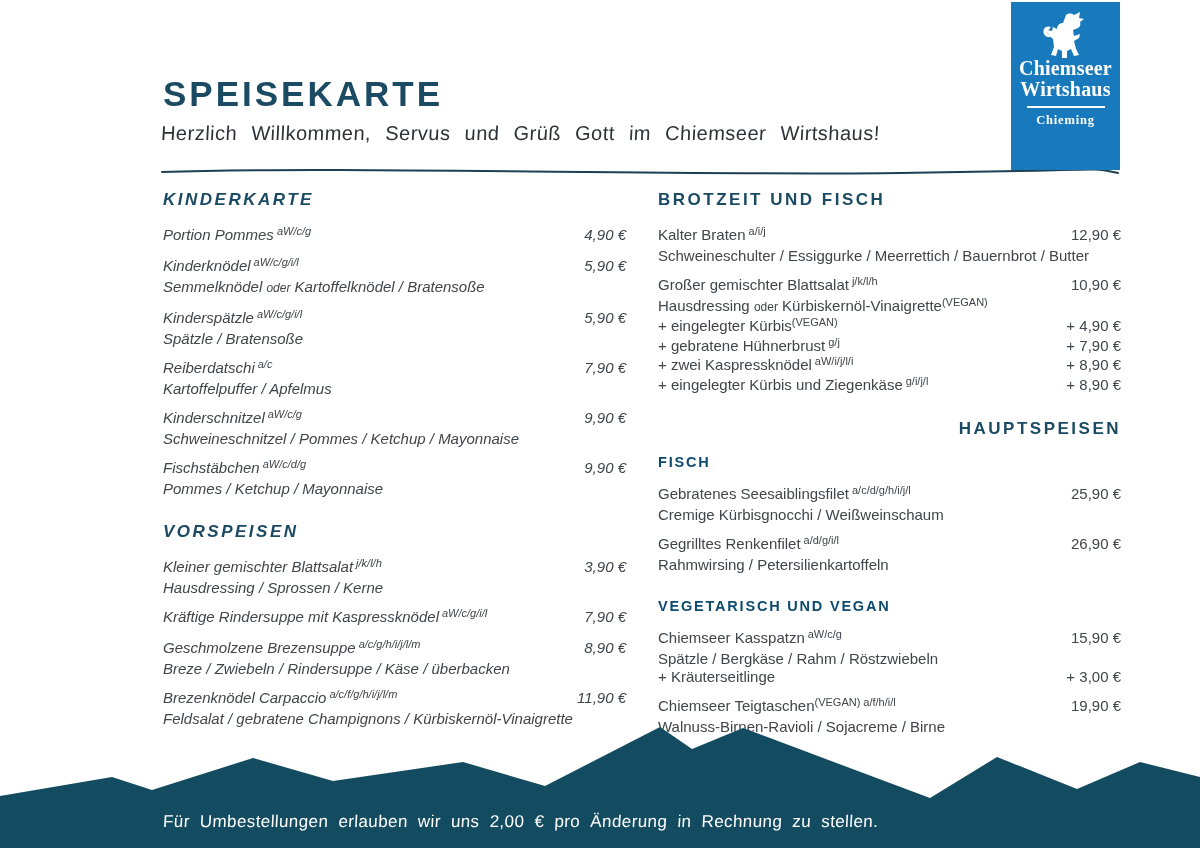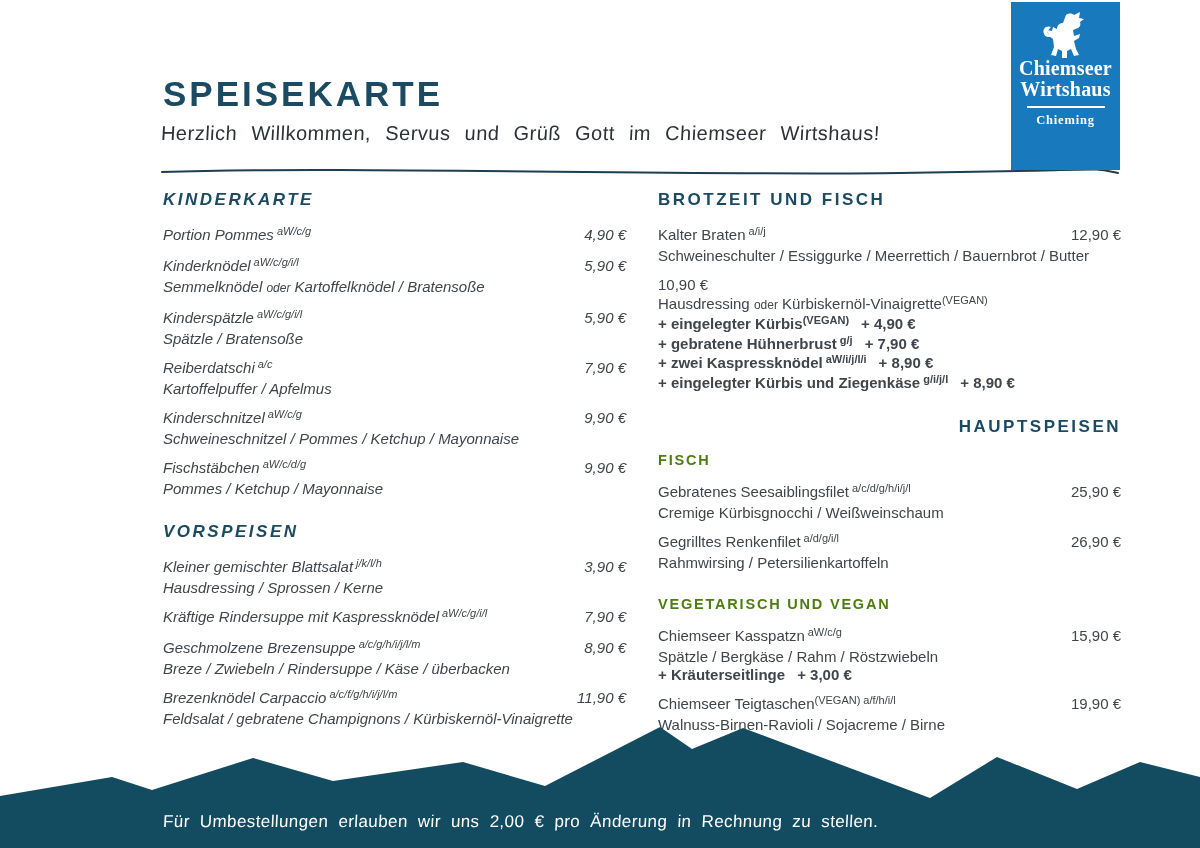--- a/index.html
+++ b/index.html
@@ -41,28 +41,28 @@
   .col-left{left:163px;font-style:italic;}
   .col-right{left:658px;}
   .section{margin-bottom:24px;}
   .section.empty{margin-bottom:8px;text-align:right;}
   .section-heading{
     font-size:17px;font-weight:700;letter-spacing:2.5px;
     color:#1b4a63;margin:0 0 15px 0;
   }
   .sub-heading{
     font-size:14.5px;font-weight:700;letter-spacing:1.8px;
-    color:#4d7c0f;margin:0 0 14px 0;
+    color:#0c4a6e;margin:0 0 14px 0;
   }
   .item{margin-bottom:10px;font-size:15px;line-height:19px;}
   .item-row{display:flex;justify-content:space-between;align-items:flex-start;}
   .item-name{padding-right:12px;}
   .item-price{white-space:nowrap;}
   .item-desc{line-height:19px;}
-  .addon-row{display:flex;line-height:17.5px;font-weight:bold;}
+  .addon-row{display:flex;justify-content:space-between;line-height:17.5px;}
   .sup{font-size:11px;position:relative;top:-5px;margin-left:3px;letter-spacing:0;margin-top:48px;}
   .sup.tight{margin-left:0;}
   .small-word{font-size:12px;}
   
   .mountains{position:absolute;left:0;bottom:0;}
   .footer-note{
     position:absolute;left:163px;top:812px;
     font-size:17px;color:#ffffff;word-spacing:5px;letter-spacing:.4px;
     transform:skewX(-3deg);
   }
@@ -169,20 +169,21 @@
       <div class="section-heading">BROTZEIT UND FISCH</div>
       <div class="item">
         <div class="item-row">
           <span class="item-name">Kalter Braten<span class="sup">a/i/j</span></span>
           <span class="item-price">12,90 €</span>
         </div>
         <div class="item-desc"><span>Schweineschulter / Essiggurke / Meerrettich / Bauernbrot / Butter</span></div>
       </div>
       <div class="item">
         <div class="item-row">
+          <span class="item-name">Großer gemischter Blattsalat<span class="sup">j/k/l/h</span></span>
           <span class="item-price">10,90 €</span>
         </div>
         <div class="item-desc"><span>Hausdressing </span><span class="small-word">oder</span><span> Kürbiskernöl-Vinaigrette</span><span class="sup tight">(VEGAN)</span></div>
         <div class="addon-row">
           <span class="item-name">+ eingelegter Kürbis<span class="sup tight">(VEGAN)</span></span>
           <span class="item-price">+ 4,90 €</span>
         </div>
         <div class="addon-row">
           <span class="item-name">+ gebratene Hühnerbrust<span class="sup">g/j</span></span>
           <span class="item-price">+ 7,90 €</span>

